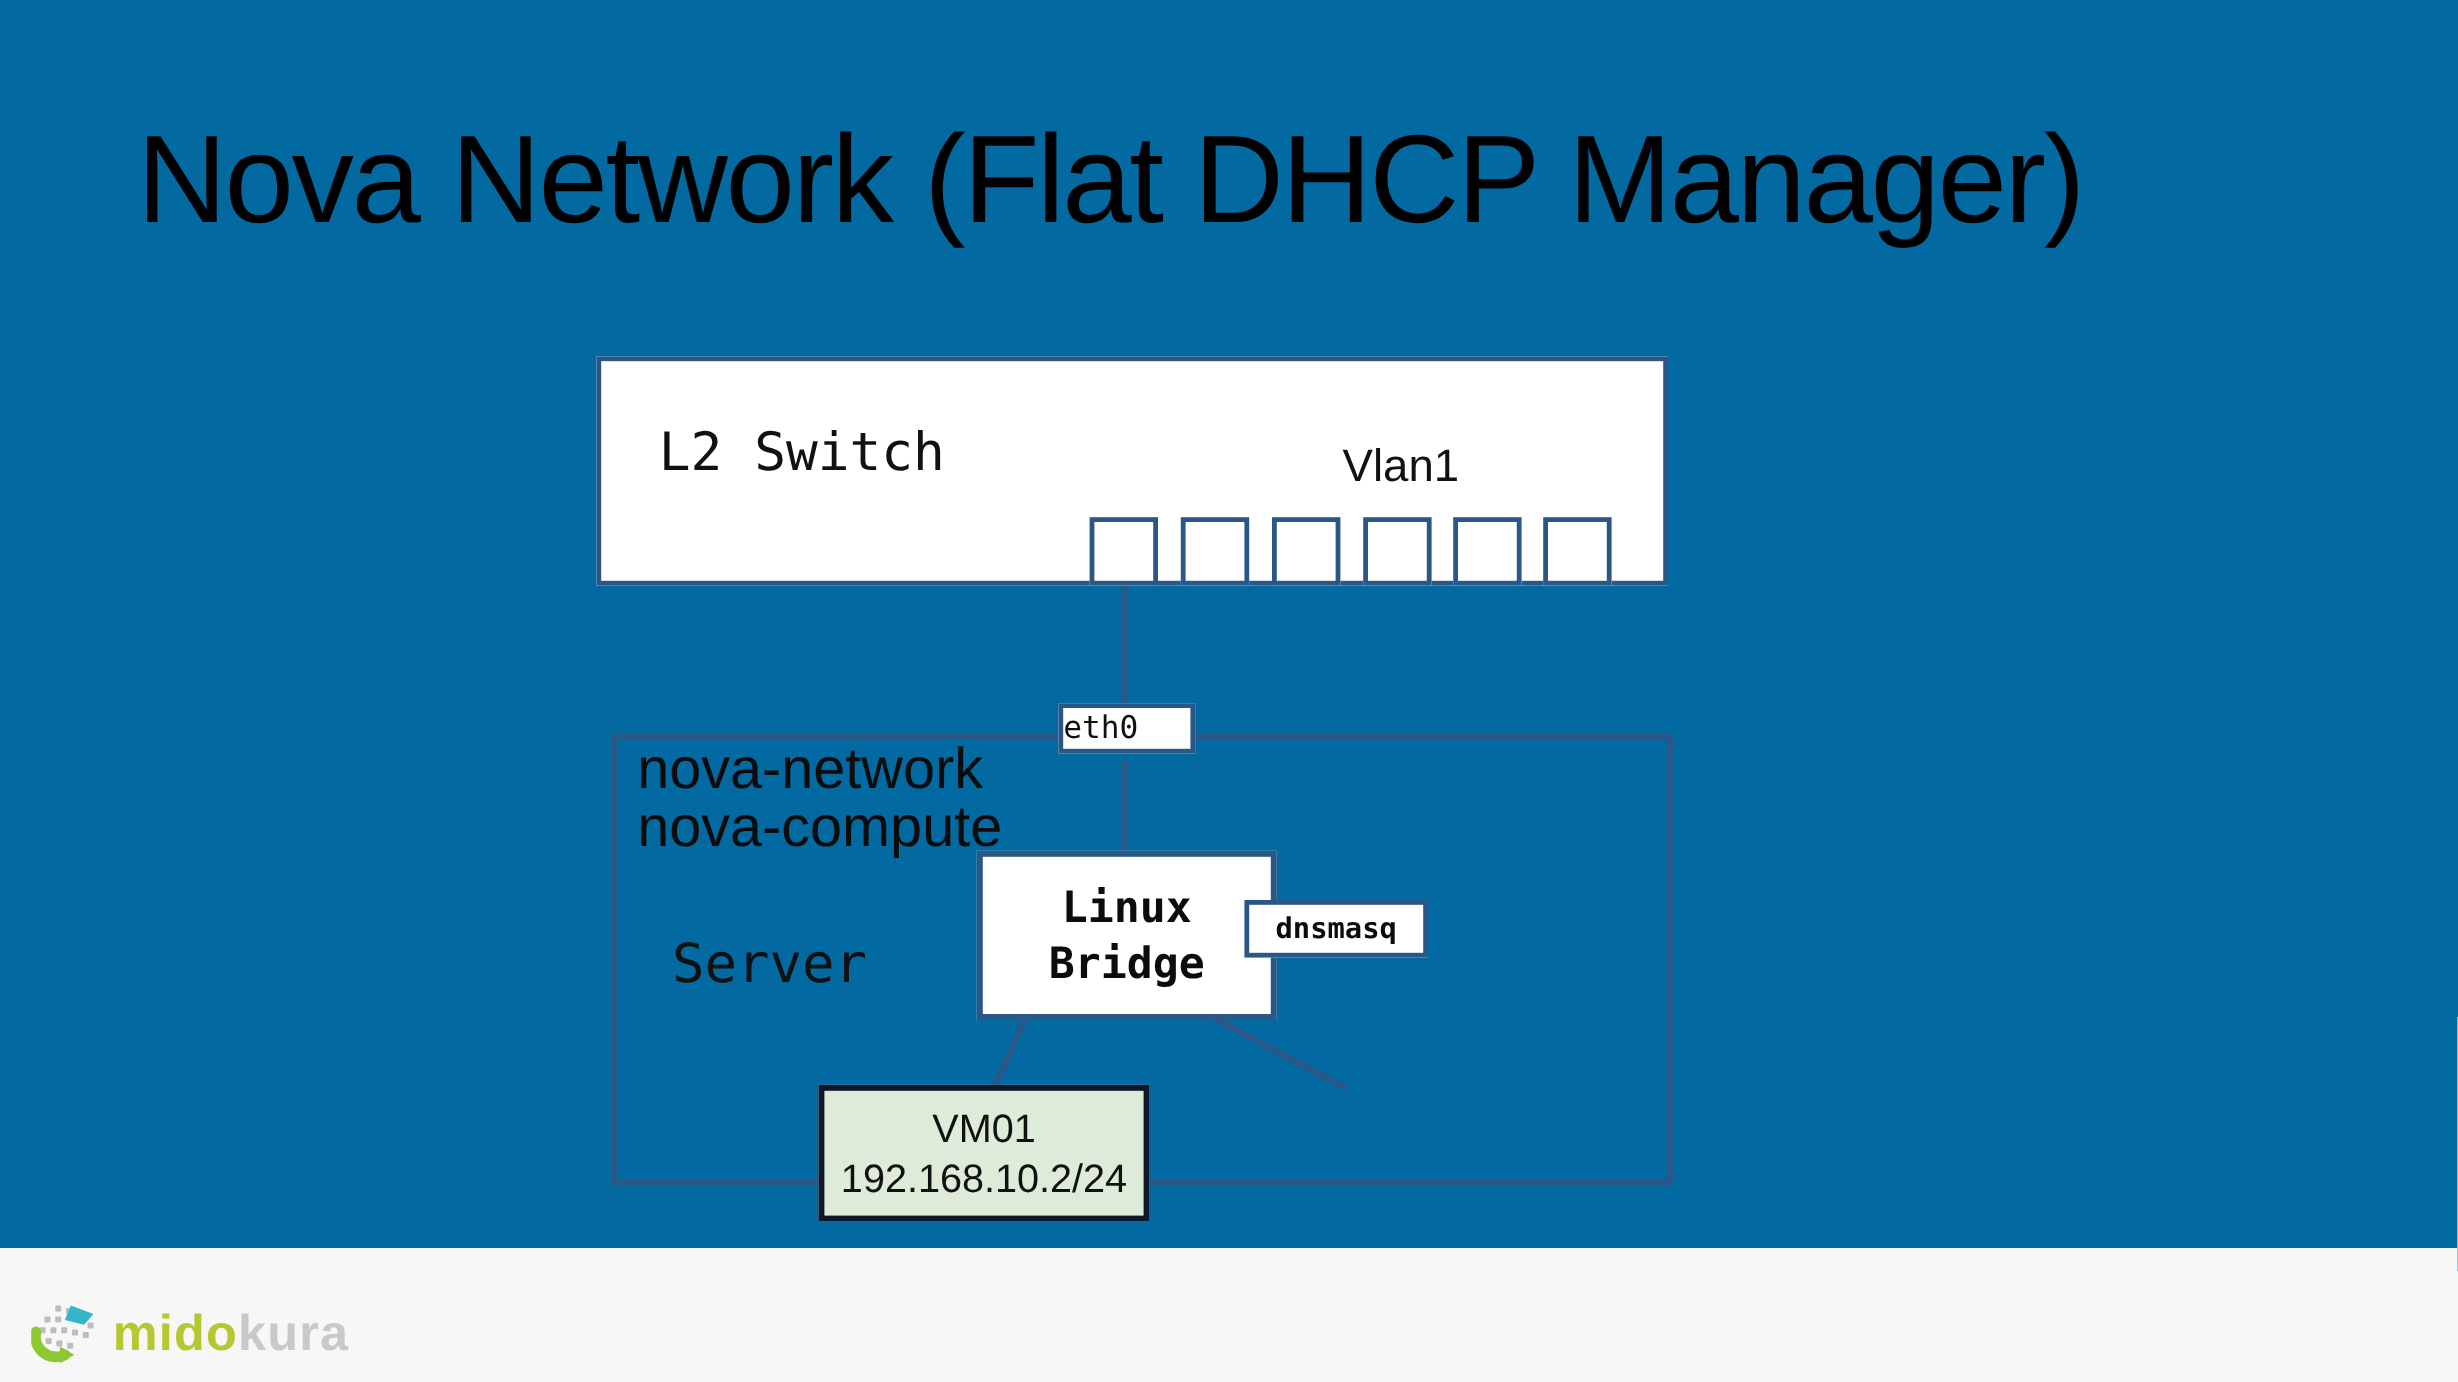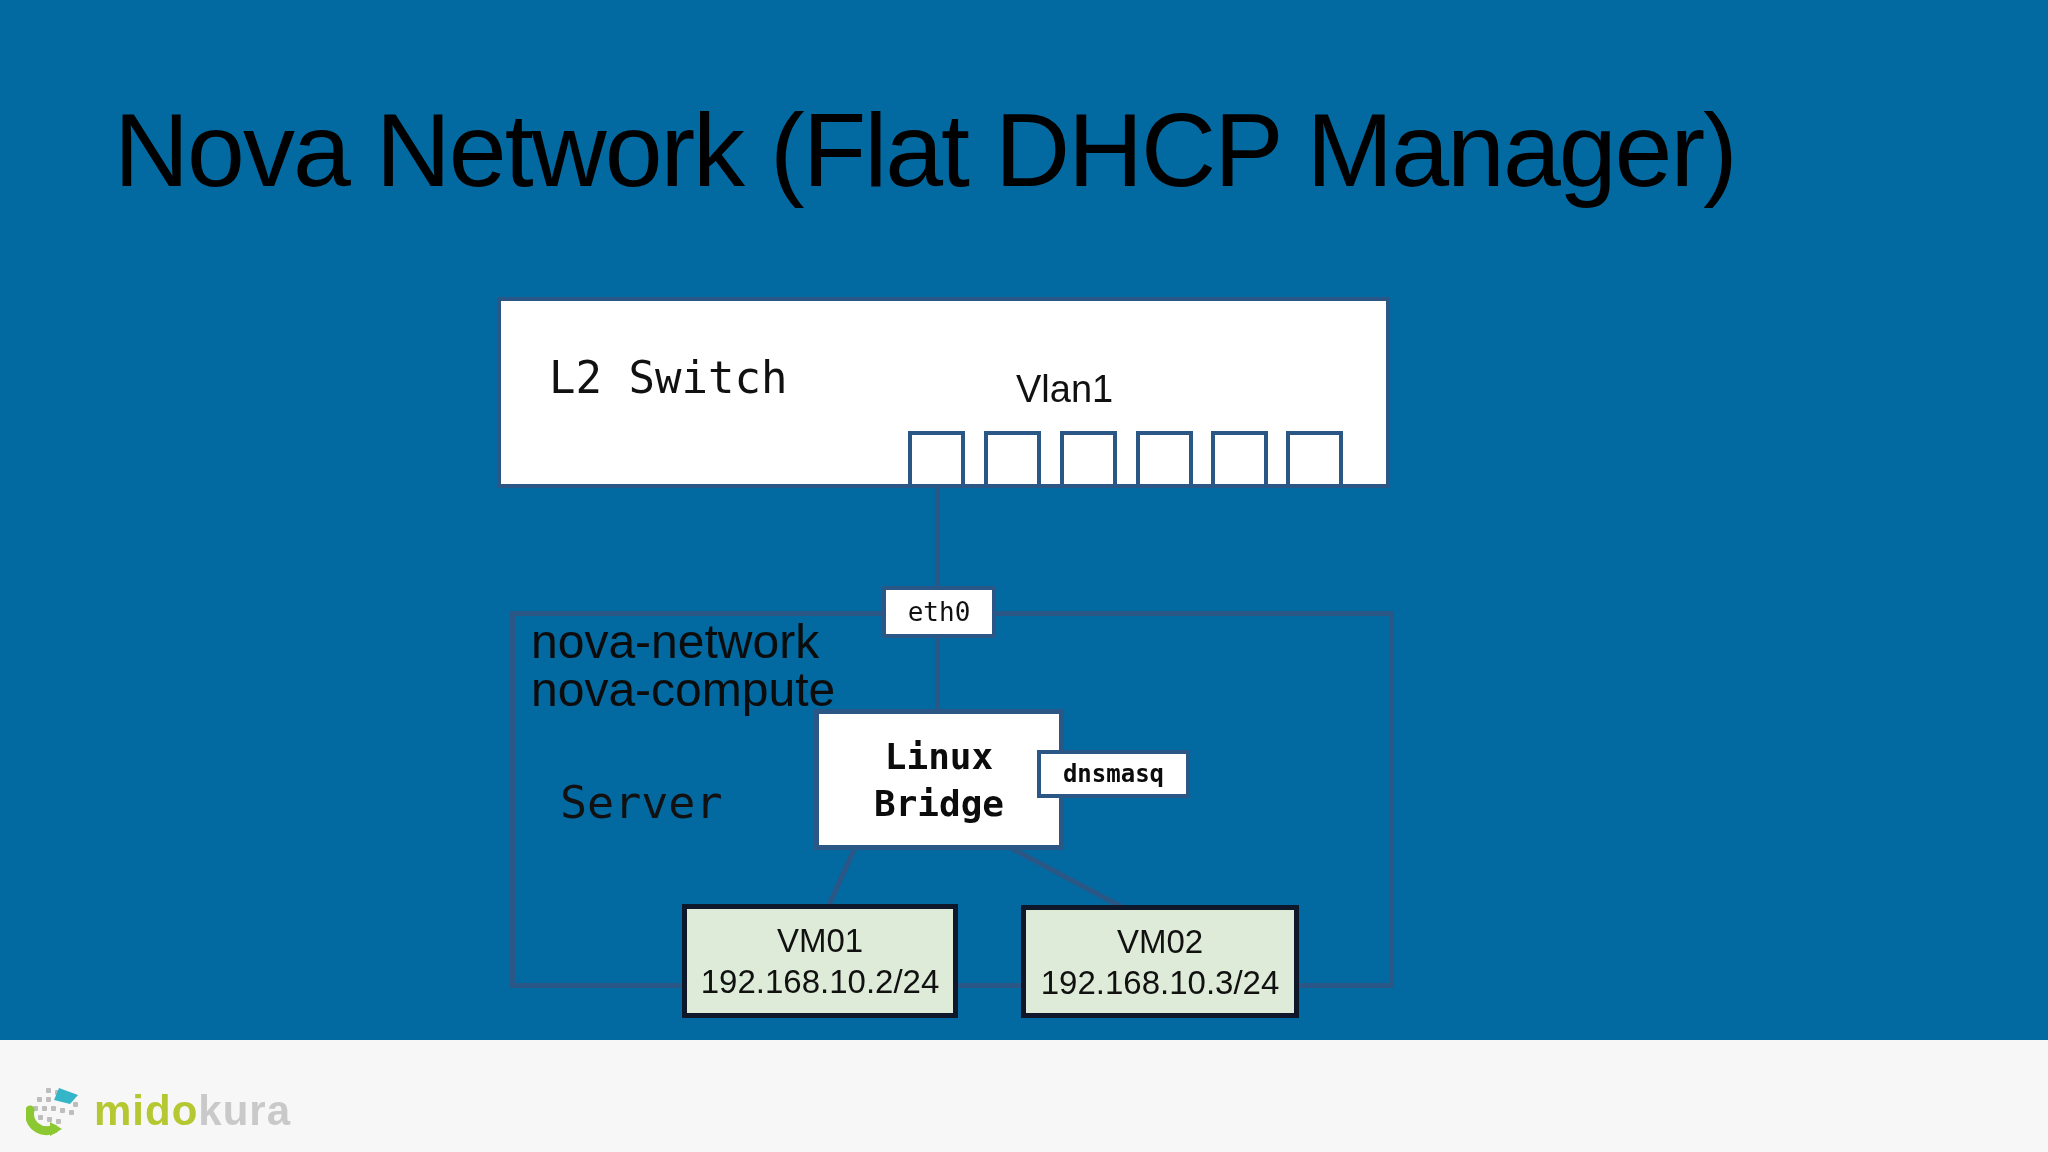--- a/index.html
+++ b/index.html
@@ -13,39 +13,39 @@
   
   #slide-title{
     left:114px;top:88px;width:1800px;
     font-size:104px;font-weight:400;letter-spacing:-2px;line-height:1.2;color:#000;
     white-space:nowrap;
   }
   
   .bluebox{background:#ffffff;border:4px solid #2B5786;box-sizing:border-box;}
   #switch-box{left:497px;top:297px;width:893px;height:191px;}
   #server-box{left:510px;top:611px;width:884px;height:377px;border-width:5px;background:transparent;}
-  #eth0-box{left:882px;top:586px;width:114px;height:52px;display:flex;align-items:center;justify-content:center;}
+  #eth0-box{left:882px;top:586px;width:114px;height:42px;display:flex;align-items:center;justify-content:flex-start;}
   #bridge-box{left:814px;top:709px;width:250px;height:141px;border-width:5px;
     display:flex;flex-direction:column;align-items:center;justify-content:center;}
   #dnsmasq-box{left:1037px;top:750px;width:153px;height:48px;display:flex;align-items:center;justify-content:center;}
   .vm-box{width:276px;height:114px;background:#DEEBD8;border:5px solid #0f172a;box-sizing:border-box;
     display:flex;flex-direction:column;align-items:center;justify-content:center;}
   #vm01-box{left:682px;top:904px;}
   #vm02-box{left:1021px;top:905px;width:278px;height:113px;}
   
   .switch-port{position:absolute;top:431px;width:57px;height:57px;background:#fff;
     border:4px solid #2B5786;box-sizing:border-box;}
   
   .vline{width:5px;background:#2B5786;}
   #uplink-line{left:935px;top:486px;height:102px;}
   #eth0-bridge-line{left:935px;top:634px;height:78px;}
   
   .mono{font-family:"DejaVu Sans Mono",monospace;}
   #switch-label{left:549px;top:352px;font-size:44px;color:#111;}
-  #vlan-label{left:1016px;top:368px;width:200px;text-align:left;font-size:38px;color:#111;}
+  #vlan-label{left:1016px;top:368px;width:200px;text-align:right;font-size:38px;color:#111;}
   #eth0-label{font-size:26px;color:#111;}
   #server-services{left:531px;top:618px;font-size:48px;line-height:48px;color:#0c0c0c;}
   #server-label{left:560px;top:776px;font-size:45px;color:#111;}
   .bridge-line{font-size:36px;font-weight:bold;line-height:47px;color:#0c0c0c;}
   #dnsmasq-label{font-size:24px;font-weight:bold;color:#0c0c0c;}
   .vm-name{font-size:33px;line-height:41px;color:#111;}
   .vm-ip{font-size:33px;line-height:41px;color:#111;}
   
   #links-svg{left:0;top:0;width:2048px;height:1152px;pointer-events:none;}
   
@@ -100,24 +100,20 @@
   </div>
 
   <div id="dnsmasq-box" class="abs bluebox">
     <span id="dnsmasq-label" class="mono">dnsmasq</span>
   </div>
 
   <div id="vm01-box" class="abs vm-box">
     <div class="vm-name">VM01</div>
     <div class="vm-ip">192.168.10.2/24</div>
   </div>
-  <div id="vm02-box" class="abs vm-box">
-    <div class="vm-name">VM02</div>
-    <div class="vm-ip">192.168.10.3/24</div>
-  </div>
 
   <div id="midokura-logo" class="abs">
     <svg id="logo-icon" viewBox="0 0 60 50">
       <g fill="#bdbdbd">
         <rect x="20" y="2" width="5" height="5" rx="1"></rect>
         <rect x="29" y="4" width="5" height="5" rx="1"></rect>
         <rect x="11" y="11" width="5" height="5" rx="1"></rect>
         <rect x="20" y="11" width="5" height="5" rx="1"></rect>
         <rect x="47" y="16" width="5" height="5" rx="1"></rect>
         <rect x="7" y="20" width="5" height="5" rx="1"></rect>

